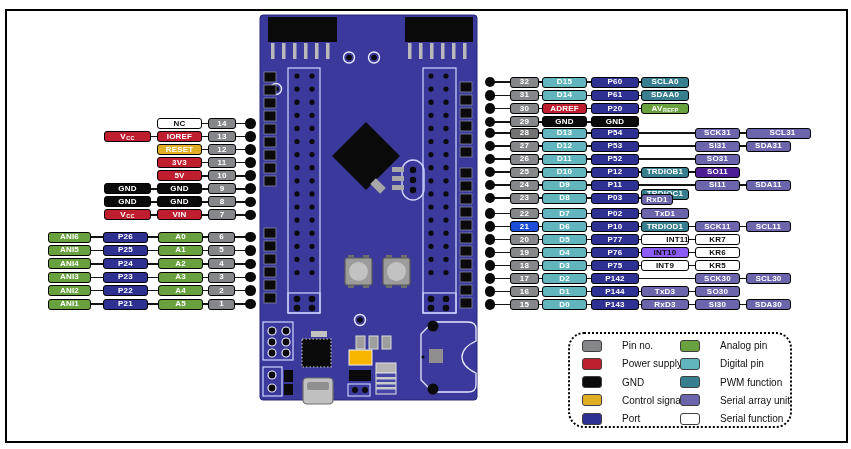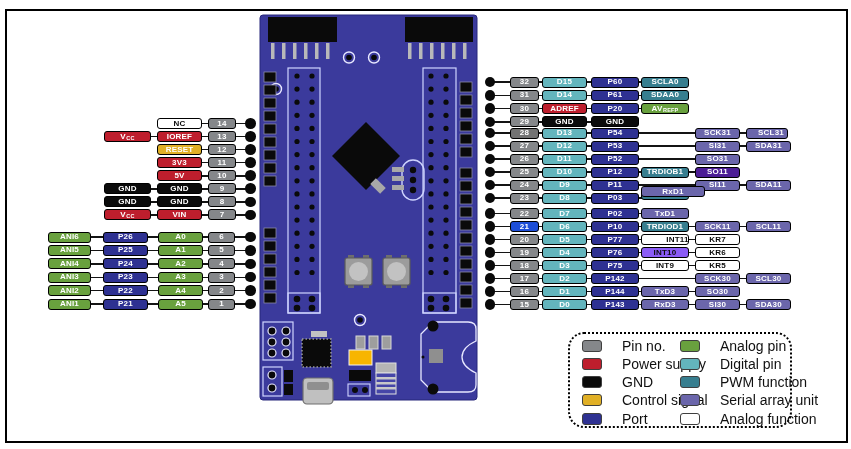--- a/index.html
+++ b/index.html
@@ -10,21 +10,21 @@
   .pbox{position:absolute;height:11px;box-sizing:border-box;border:1px solid #000;border-radius:3px;
         display:flex;align-items:center;justify-content:center;
         font-size:8px;font-weight:bold;color:#fff;line-height:1;z-index:3;letter-spacing:.2px;}
   .pbox .sub{font-size:5.5px;font-weight:bold;transform:translateY(1.5px);margin-left:.5px;}
   .pline{position:absolute;height:1.5px;background:#141414;z-index:1;}
   .pdot{position:absolute;width:10.5px;height:10.5px;border-radius:50%;background:#0a0a0a;z-index:2;}
   #legend{position:absolute;left:568px;top:332px;width:224px;height:96px;box-sizing:border-box;
           border:2px dotted #000;border-radius:16px;background:#fff;}
   .lg-item{position:absolute;display:flex;align-items:center;height:14px;}
   .lg-swatch{width:20px;height:12px;border:1.4px solid #3f3f3f;border-radius:3px;box-sizing:border-box;margin-right:8px;flex:0 0 auto;}
-  .lg-label{font-size:14px;color:#101010;white-space:nowrap;padding-left:12px;}
+  .lg-label{font-size:10px;color:#101010;white-space:nowrap;padding-left:12px;}
 </style>
 </head>
 <body>
 
 <div id="stage">
   <div id="frame"></div>
 
   <svg id="boardsvg" width="851" height="449">
 
     <rect x="260" y="15" width="217" height="385" rx="3" fill="#3b3a9c" stroke="#26267a" stroke-width="1"></rect>
@@ -474,21 +474,21 @@
       </div>
       <div class="pbox" style="left: 542px; width: 45px; top: 127.5px; background: rgb(99, 181, 189); color: rgb(255, 255, 255);">
         <span>D13</span>
       </div>
       <div class="pbox" style="left: 591px; width: 48px; top: 127.5px; background: rgb(46, 49, 146); color: rgb(255, 255, 255);">
         <span>P54</span>
       </div>
       <div class="pbox" style="left: 695px; width: 45px; top: 127.5px; background: rgb(107, 102, 171); color: rgb(255, 255, 255);">
         <span>SCK31</span>
       </div>
-      <div class="pbox" style="left: 746px; width: 42px; top: 127.5px; background: rgb(107, 102, 171); color: rgb(255, 255, 255); padding-left: 8px;">
+      <div class="pbox" style="left: 746px; width: 65px; top: 127.5px; background: rgb(107, 102, 171); color: rgb(255, 255, 255); padding-left: 8px;">
         <span>SCL31</span>
       </div>
       <div class="pline" style="left: 490px; width: 297px; top: 145.3px;"></div>
       <div class="pdot" style="left: 484.75px; top: 140.7px;"></div>
       <div class="pbox" style="left: 510px; width: 29px; top: 140.5px; background: rgb(133, 135, 138); color: rgb(255, 255, 255);">
         <span>27</span>
       </div>
       <div class="pbox" style="left: 542px; width: 45px; top: 140.5px; background: rgb(99, 181, 189); color: rgb(255, 255, 255);">
         <span>D12</span>
       </div>
@@ -556,21 +556,21 @@
       <div class="pdot" style="left: 484.75px; top: 192.7px;"></div>
       <div class="pbox" style="left: 510px; width: 29px; top: 192.5px; background: rgb(133, 135, 138); color: rgb(255, 255, 255);">
         <span>23</span>
       </div>
       <div class="pbox" style="left: 542px; width: 45px; top: 192.5px; background: rgb(99, 181, 189); color: rgb(255, 255, 255);">
         <span>D8</span>
       </div>
       <div class="pbox" style="left: 591px; width: 48px; top: 192.5px; background: rgb(46, 49, 146); color: rgb(255, 255, 255);">
         <span>P03</span>
       </div>
-      <div class="pbox" style="left: 641px; width: 64px; top: 186px; background: rgb(107, 102, 171); color: rgb(255, 255, 255);">
+      <div class="pbox" style="left: 641px; width: 32px; top: 194px; background: rgb(107, 102, 171); color: rgb(255, 255, 255);">
         <span>RxD1</span>
       </div>
       <div class="pline" style="left: 490px; width: 195px; top: 212.8px;"></div>
       <div class="pdot" style="left: 484.75px; top: 208.2px;"></div>
       <div class="pbox" style="left: 510px; width: 29px; top: 208px; background: rgb(133, 135, 138); color: rgb(255, 255, 255);">
         <span>22</span>
       </div>
       <div class="pbox" style="left: 542px; width: 45px; top: 208px; background: rgb(99, 181, 189); color: rgb(255, 255, 255);">
         <span>D7</span>
       </div>
@@ -738,16 +738,16 @@
       <div class="lg-item" style="left: 110px; top: 41.1px;">
         <span class="lg-swatch" style="background: rgb(55, 126, 143);"></span>
         <span class="lg-label">PWM function</span>
       </div>
       <div class="lg-item" style="left: 110px; top: 59.4px;">
         <span class="lg-swatch" style="background: rgb(107, 102, 171);"></span>
         <span class="lg-label">Serial array unit</span>
       </div>
       <div class="lg-item" style="left: 110px; top: 77.7px;">
         <span class="lg-swatch" style="background: rgb(255, 255, 255);"></span>
-        <span class="lg-label">Analog function</span>
+        <span class="lg-label">Serial function</span>
       </div>
     </div>
 </div>
 
 </body></html>

